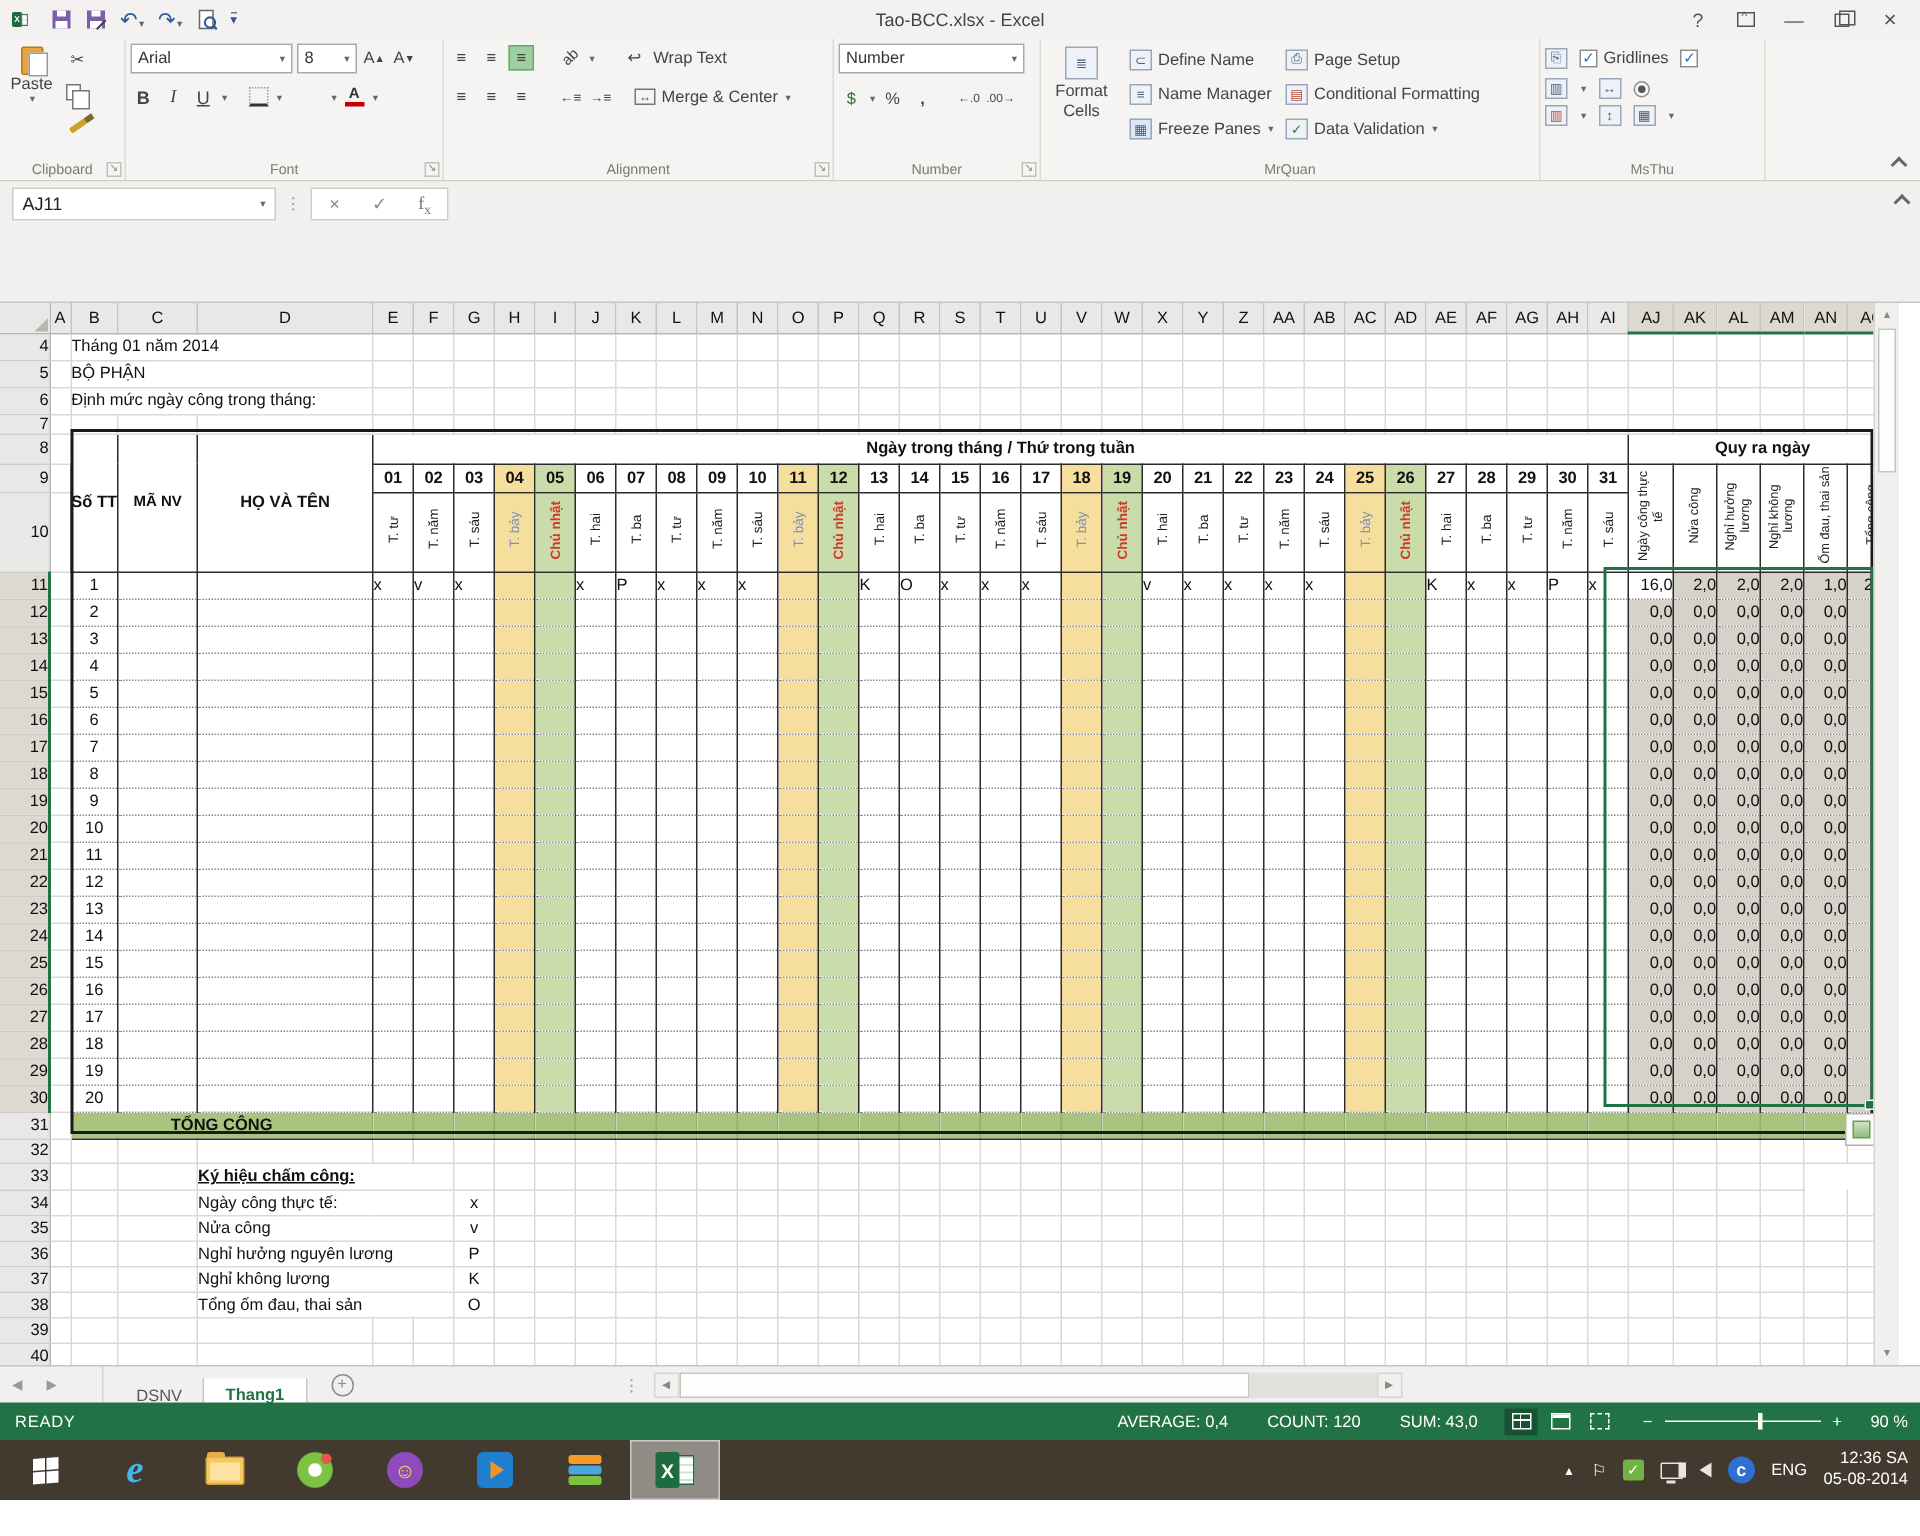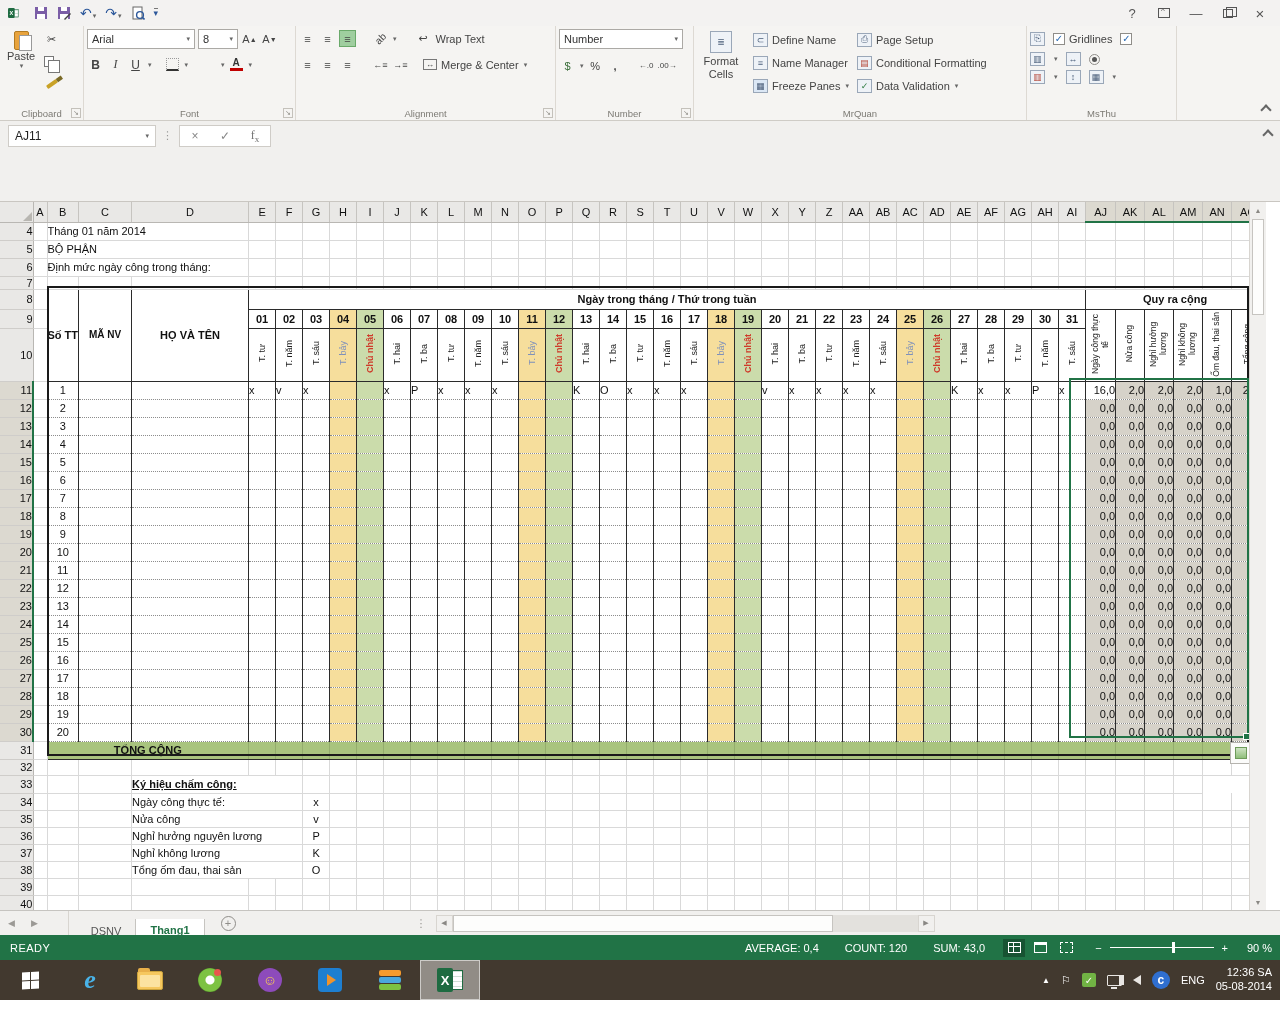--- a/index.html
+++ b/index.html
@@ -59,21 +59,21 @@
   .mi2 { display:inline-flex; align-items:center; justify-content:center; width:15px; height:14px; font-size:9px; color:#4a5e79; border:1px solid #9aa7b8; background:#eef2f7; }
   .smallbtn { display:flex; align-items:center; gap:4px; font-size:11px; color:#444; height:19px; }
   .chk { width:12px; height:12px; border:1px solid #8f8d89; background:#fff; display:inline-flex; align-items:center; justify-content:center; font-size:10px; color:#2b6cb5; }
   .radio { width:11px; height:11px; border:1px solid #8f8d89; border-radius:50%; display:inline-flex; align-items:center; justify-content:center; }
   .radio:before { content:""; width:5px; height:5px; border-radius:50%; background:#555; }
   .chev-up { width:8px; height:8px; border-left:2px solid #666; border-top:2px solid #666; transform:rotate(45deg); display:inline-block; }
   .collapse-rib { position:absolute; right:10px; bottom:6px; }
 
   
   .fbar { height:81px; background:#f1f0ee; border-bottom:1px solid #c9c6c1; display:flex; align-items:flex-start; padding:4px 4px 0 8px; position:relative; }
-  .namebox { width:148px; height:22px; background:#fff; border:1px solid #cfccc7; display:flex; align-items:center; font-size:12px; color:#222; padding:0 6px; justify-content:space-between; }
+  .namebox { width:176px; height:22px; background:#fff; border:1px solid #cfccc7; display:flex; align-items:center; font-size:12px; color:#222; padding:0 6px; justify-content:space-between; }
   .fdots { color:#999; font-size:11px; margin:4px 6px 0 6px; letter-spacing:0; }
   .fxbtns { display:flex; align-items:center; gap:0; border:1px solid #cfccc7; background:#fff; height:22px; margin-right:4px; }
   .fxb { width:30px; text-align:center; font-size:12px; color:#888; }
   .fxb.fx { color:#737373; font-family:"Liberation Serif",serif; }
   .finput { flex:1; background:#fff; border:1px solid #cfccc7; height:73px; font-size:12px; color:#111; padding:3px 8px; }
   .fchev { position:absolute; right:8px; top:10px; }
 
   
   .gridwrap { position:relative; height:708px; background:#fff; overflow:hidden; }
   table.sheet { border-collapse:collapse; table-layout:fixed; }
@@ -201,20 +201,21 @@
         </svg>
       <span class="qi">↶<span class="dd">▾</span></span>
       <span class="qi qi-grey">↷<span class="dd">▾</span></span>
       <svg class="qi" width="14" height="14" viewBox="0 0 14 14">
           <rect x="2" y="1" width="9" height="12" fill="#fff" stroke="#666"></rect>
           <circle cx="9" cy="9" r="3.4" fill="none" stroke="#2b579a" stroke-width="1.4"></circle>
           <line x1="11.3" y1="11.3" x2="13.5" y2="13.5" stroke="#2b579a" stroke-width="1.6"></line>
         </svg>
       <span class="qi qi-grey" style="font-size:9px;border-top:1px solid #777;">▾</span>
     </div>
+    <div class="win-title">Tao-BCC.xlsx - Excel</div>
     <div class="winbtns">
       <span class="wb">?</span>
       <span class="wb">
           <span class="ribbondisp-ic"></span>
         </span>
       <span class="wb">—</span>
       <span class="wb">
           <span class="restore-ic"></span>
         </span>
       <span class="wb" style="font-size:15px;">×</span>
@@ -685,21 +686,21 @@
             <td class="g"></td>
             <td class="g"></td>
           </tr>
           <tr style="height:20px">
             <td class="gut">8</td>
             <td class="g"></td>
             <td class="thdr" rowspan="3">Số TT</td>
             <td class="thdr" style="font-size:10px;" rowspan="3">MÃ NV</td>
             <td class="thdr" style="font-size:11px;" rowspan="3">HỌ VÀ TÊN</td>
             <td class="ttitle" colspan="31">Ngày trong tháng / Thứ trong tuần</td>
-            <td class="ttitle" colspan="6">Quy ra cộng</td>
+            <td class="ttitle" colspan="6">Quy ra ngày</td>
           </tr>
           <tr style="height:19px">
             <td class="gut">9</td>
             <td class="g"></td>
             <td class="dnum">01</td>
             <td class="dnum">02</td>
             <td class="dnum">03</td>
             <td class="dnum sat satxt">04</td>
             <td class="dnum sun sunxt">05</td>
             <td class="dnum">06</td>

